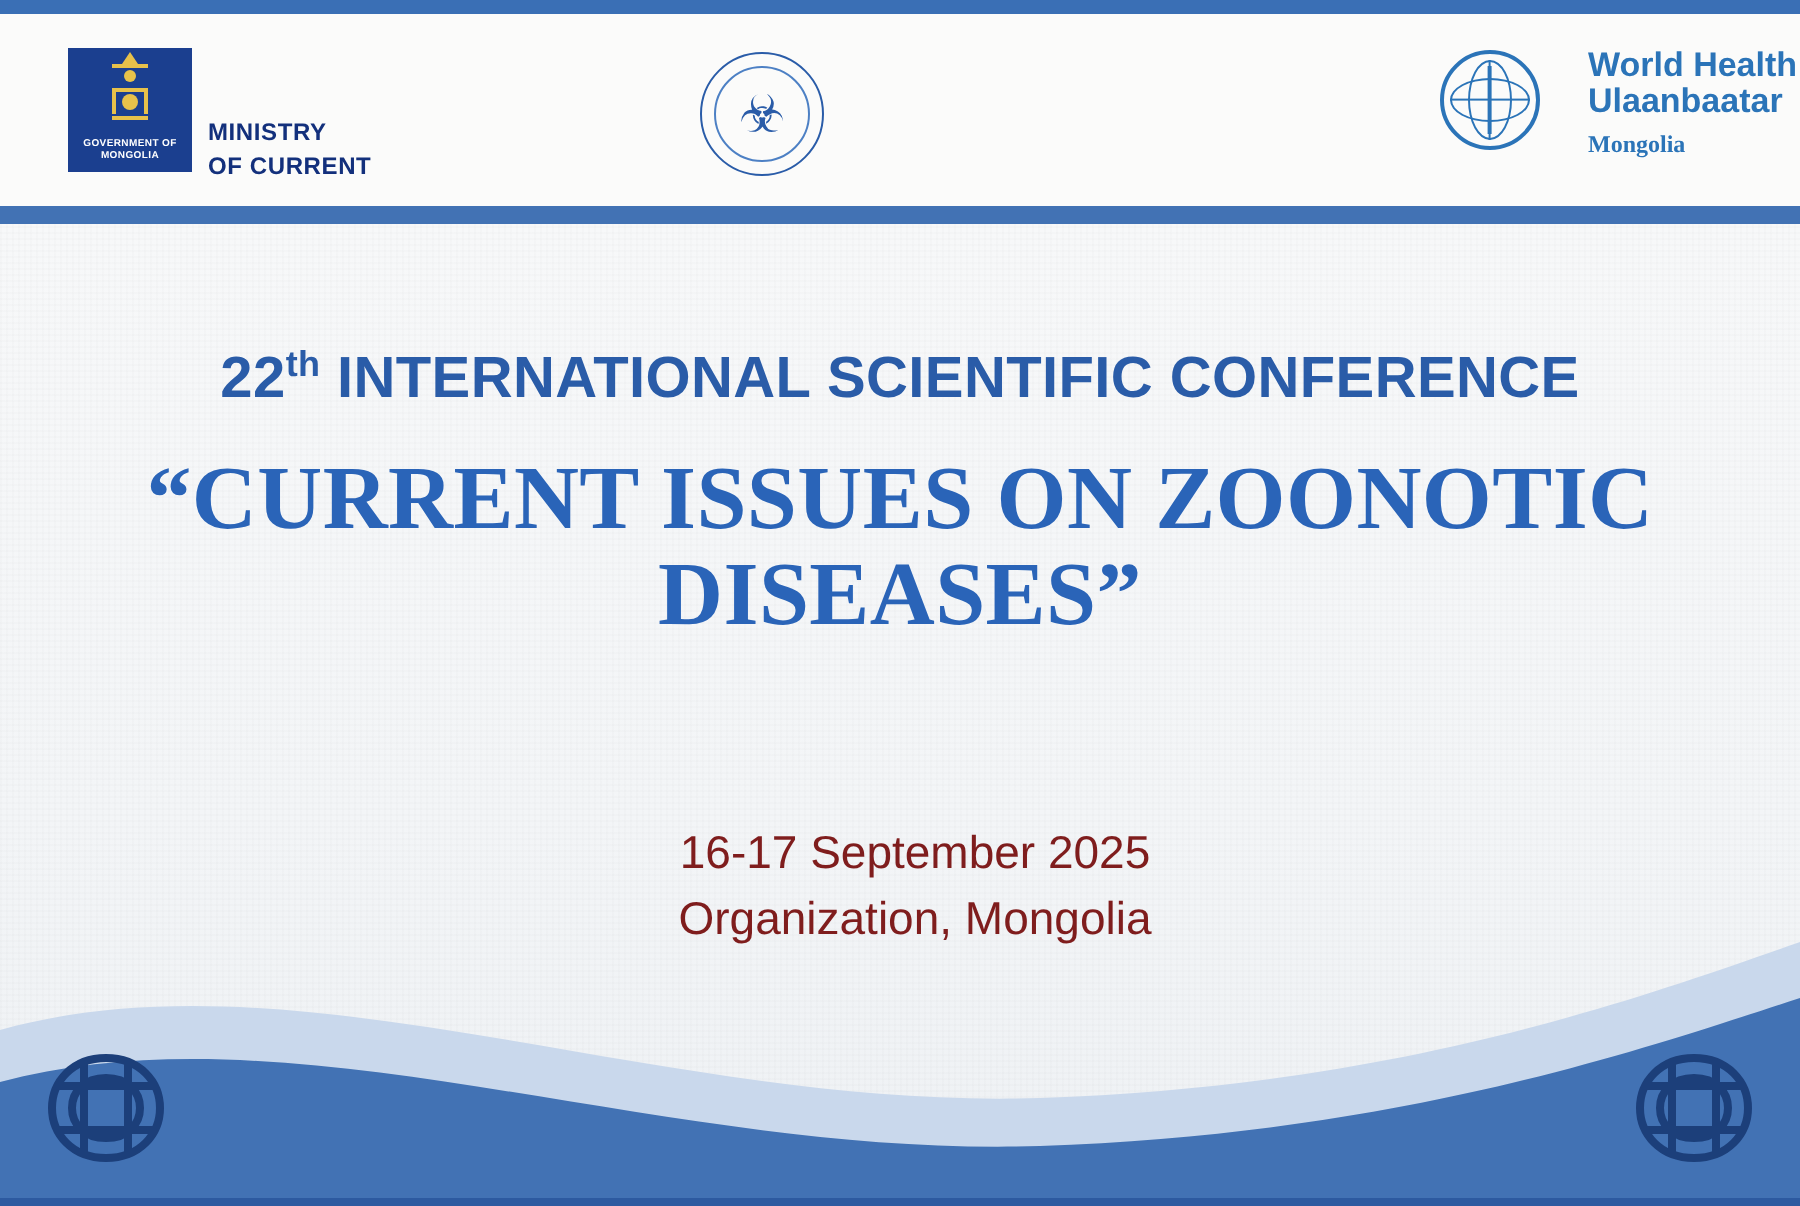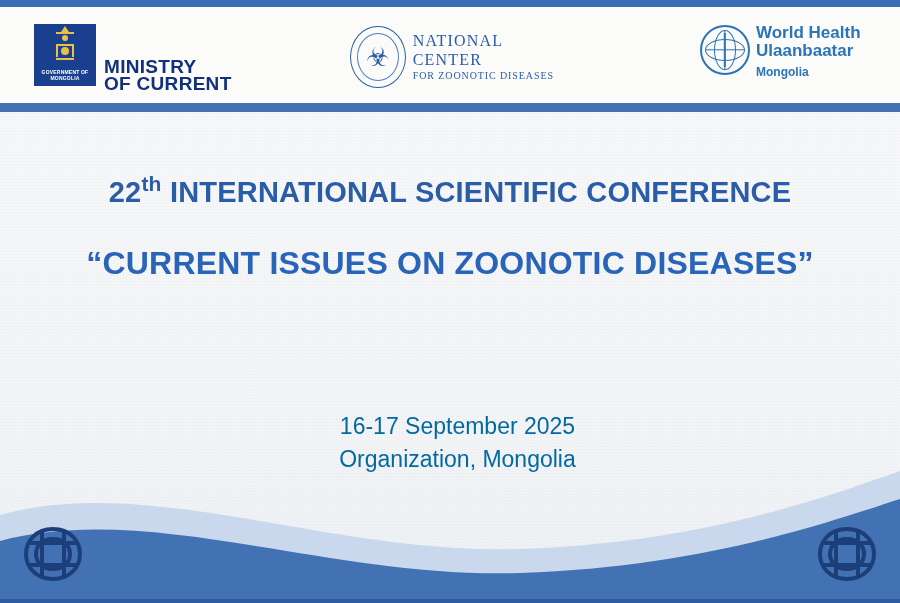--- a/index.html
+++ b/index.html
@@ -141,21 +141,21 @@
     width: 62px;
     text-align: center;
     color: #ffffff;
     font-size: 5px;
     font-weight: bold;
     line-height: 6px;
     letter-spacing: .2px;
   }
   .moh-text {
     color: #13307c;
-    font-size: 19px;
+    font-size: 12px;
     font-weight: bold;
     line-height: 17px;
     letter-spacing: .3px;
     margin-top: 40px;
   }
 
   
   .logo-nczd {
     position: absolute;
     left: 350px;
@@ -208,26 +208,26 @@
   .nczd-line2 {
     font-family: "Liberation Serif", serif;
     font-size: 10px;
     letter-spacing: .9px;
     line-height: 14px;
   }
 
   
   .logo-who {
     position: absolute;
-    left: 700px;
+    left: 720px;
     top: 22px;
     height: 66px;
     display: flex;
     align-items: flex-start;
-    gap: 6px;
+    gap: 24px;
   }
   .who-emblem {
     width: 50px;
     height: 50px;
     border-radius: 50%;
     border: 2px solid #2b74b8;
     position: relative;
     box-sizing: border-box;
     margin-top: 3px;
   }
@@ -281,59 +281,61 @@
     color: #2b74b8;
     font-size: 17px;
     font-weight: bold;
     line-height: 18px;
   }
   .who-country {
     color: #2b74b8;
     font-size: 12px;
     font-weight: bold;
     margin-top: 5px;
+    font-family: Liberation Serif, serif;
   }
 
   
   .title-block {
     position: absolute;
     left: 0;
     top: 172px;
     width: 900px;
     text-align: center;
   }
   .conf-line {
     color: #2a5ca8;
     font-size: 29px;
     font-weight: bold;
     letter-spacing: .2px;
   }
   .conf-line sup {
-    font-size: 21px;
+    font-size: 18px;
     vertical-align: super;
   }
   .conf-theme {
-    margin-top: 30px;
+    margin-top: 18px;
     color: #2a64b8;
-    font-size: 32px;
+    font-size: 45px;
     font-weight: bold;
     line-height: 48px;
     letter-spacing: .2px;
+    font-family: Liberation Serif, serif;
   }
 
   .meta-block {
     position: absolute;
     left: 0;
     top: 410px;
     width: 900px;
     text-align: center;
   }
   .meta-date,
   .meta-place {
-    color: #0369a1;
+    color: #7f1d1d;
     font-size: 23px;
     line-height: 33px;
     margin-left: 15px;
   }
 
   
   .wave {
     position: absolute;
     left: 0;
     bottom: 0;
@@ -406,24 +408,20 @@
     <div class="moh-text">
       <div>MINISTRY</div>
       <div>OF CURRENT</div>
     </div>
   </div>
 
   <div class="logo-nczd">
     <div class="nczd-seal">
       <div class="nczd-inner-mark">☣</div>
     </div>
-    <div class="nczd-text">
-      <div class="nczd-line1">NATIONAL CENTER</div>
-      <div class="nczd-line2">FOR ZOONOTIC DISEASES</div>
-    </div>
   </div>
 
   <div class="logo-who">
     <div class="who-emblem">
       <span class="globe-e1"></span>
       <span class="globe-e2"></span>
       <span class="globe-h"></span>
       <span class="globe-v"></span>
       <span class="rod"></span>
     </div>

